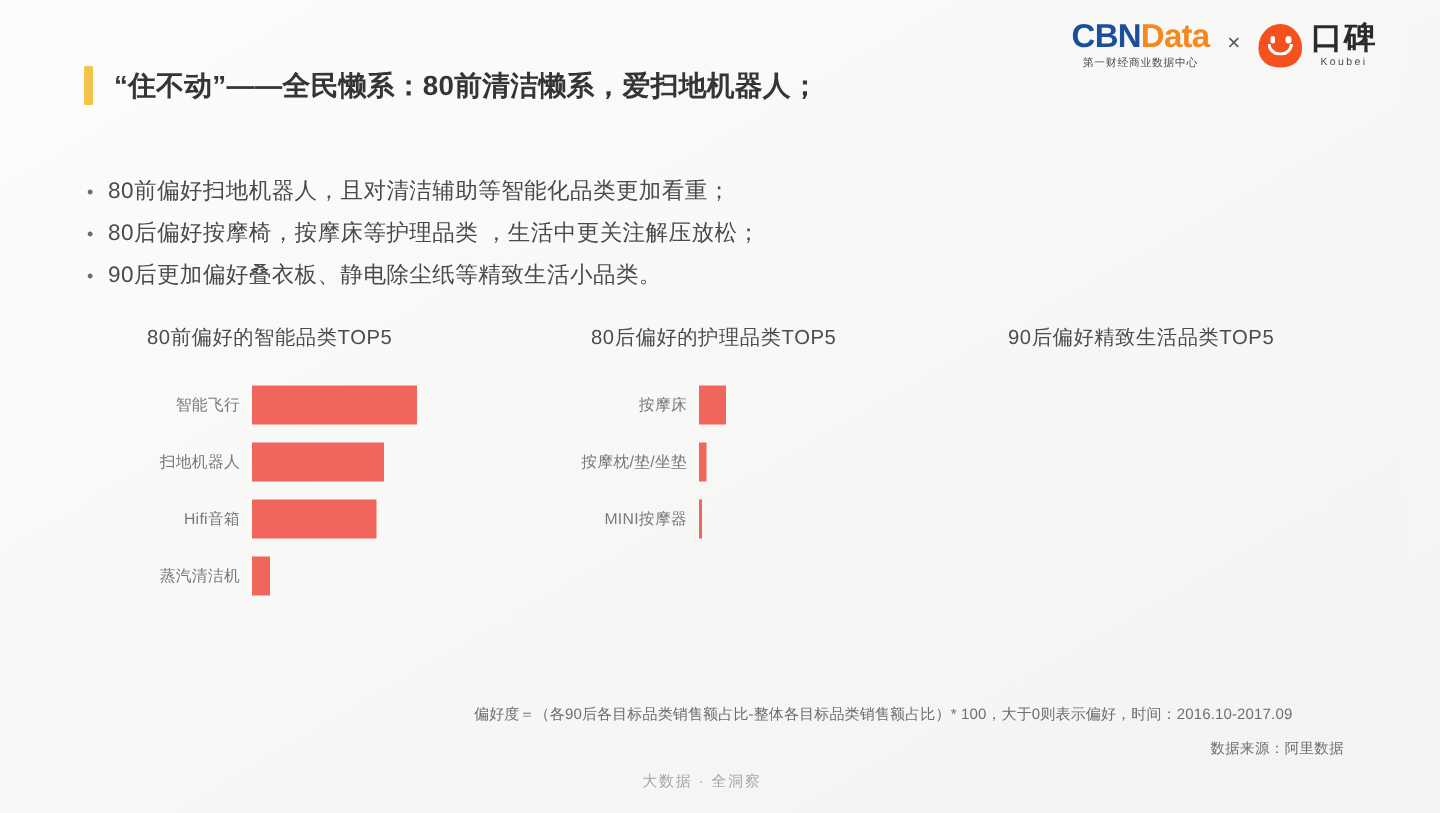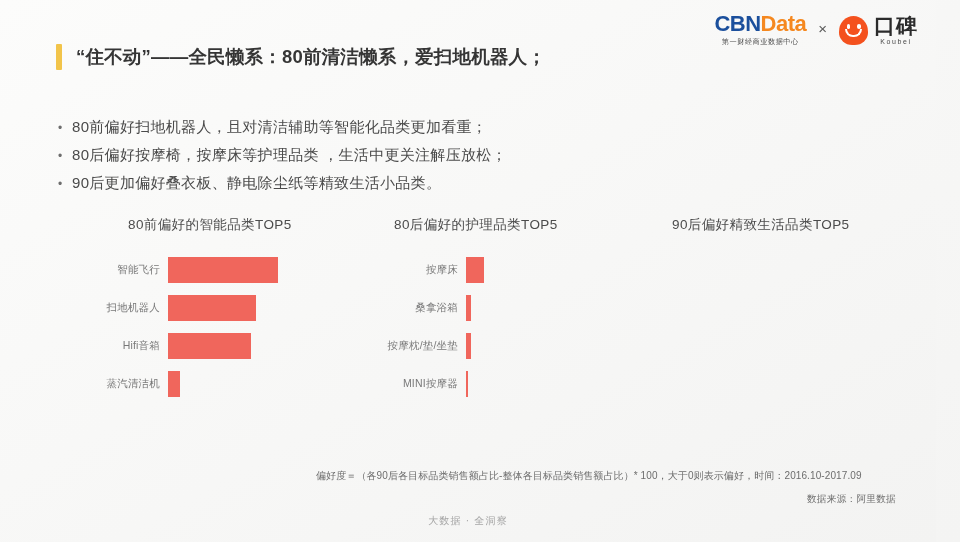--- a/index.html
+++ b/index.html
@@ -187,21 +187,21 @@
     flex: none;
   }
   .bar {
     height: 26px;
     background: #f0665c;
     flex: none;
   }
 
   
   #chart-1 { left: 96px; }
-  #chart-1 .chart-title { margin-left: 32px; }
+  #chart-1 .chart-title { margin-left: 2px; }
   #chart-1 .row-label { width: 72px; }
 
   #chart-2 { left: 384px; }
   #chart-2 .chart-title { margin-left: 10px; }
   #chart-2 .row-label { width: 82px; }
 
   #chart-3 { left: 650px; }
   #chart-3 .chart-title { margin-left: 22px; }
   #chart-3 .row-label { width: 118px; }
   #chart-3 .chart-row { height: 38px; }
@@ -307,24 +307,20 @@
     </div>
 
     <div class="chart" id="chart-2">
       <div class="chart-title">80后偏好的护理品类TOP5</div>
       <div class="chart-rows">
         <div class="chart-row">
           <span class="row-label">按摩床</span>
           <span class="bar" style="width: 18px; background: rgb(240, 102, 92);"></span>
         </div>
         <div class="chart-row">
-          <span class="row-label">桑拿浴箱</span>
-          <span class="bar" style="width: 5px; background: rgb(240, 102, 92);"></span>
-        </div>
-        <div class="chart-row">
           <span class="row-label">按摩枕/垫/坐垫</span>
           <span class="bar" style="width: 5px; background: rgb(240, 102, 92);"></span>
         </div>
         <div class="chart-row">
           <span class="row-label">MINI按摩器</span>
           <span class="bar" style="width: 2px; background: rgb(240, 102, 92);"></span>
         </div>
       </div>
     </div>
 

